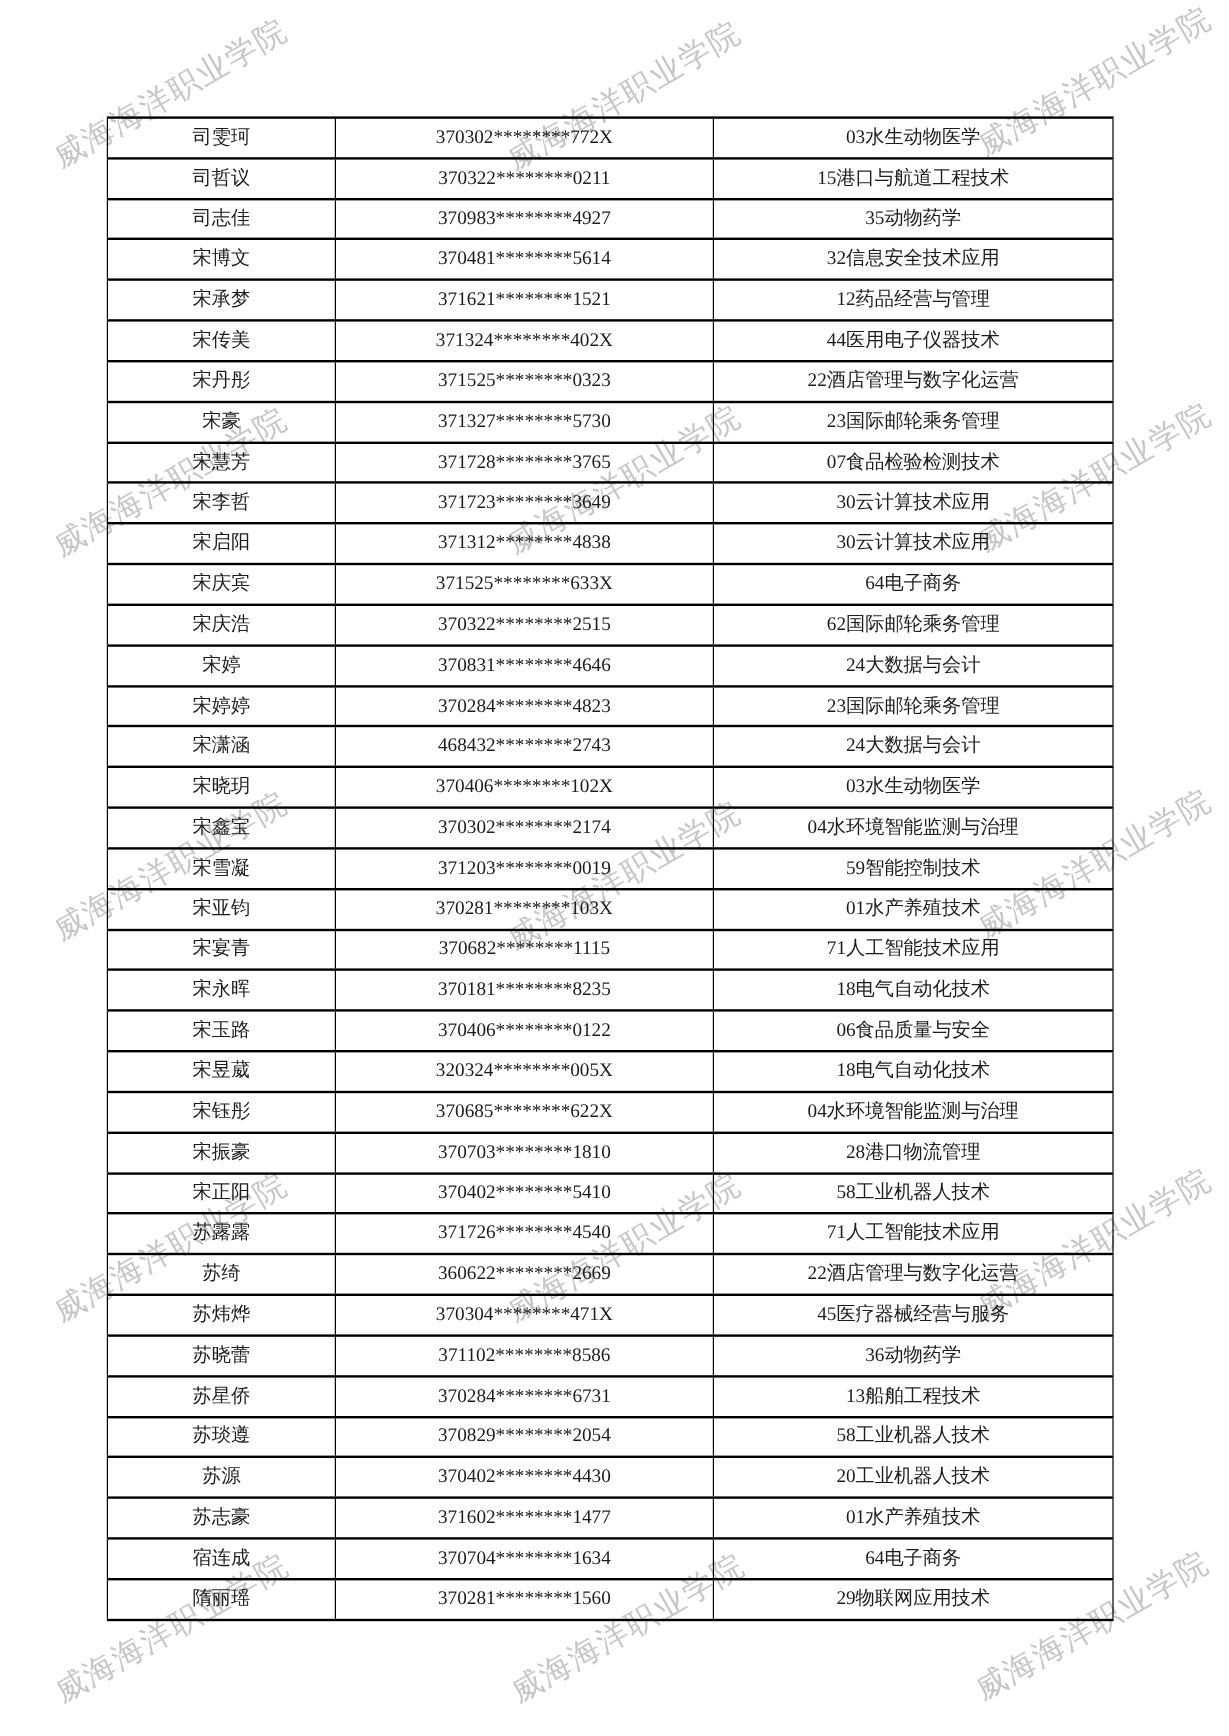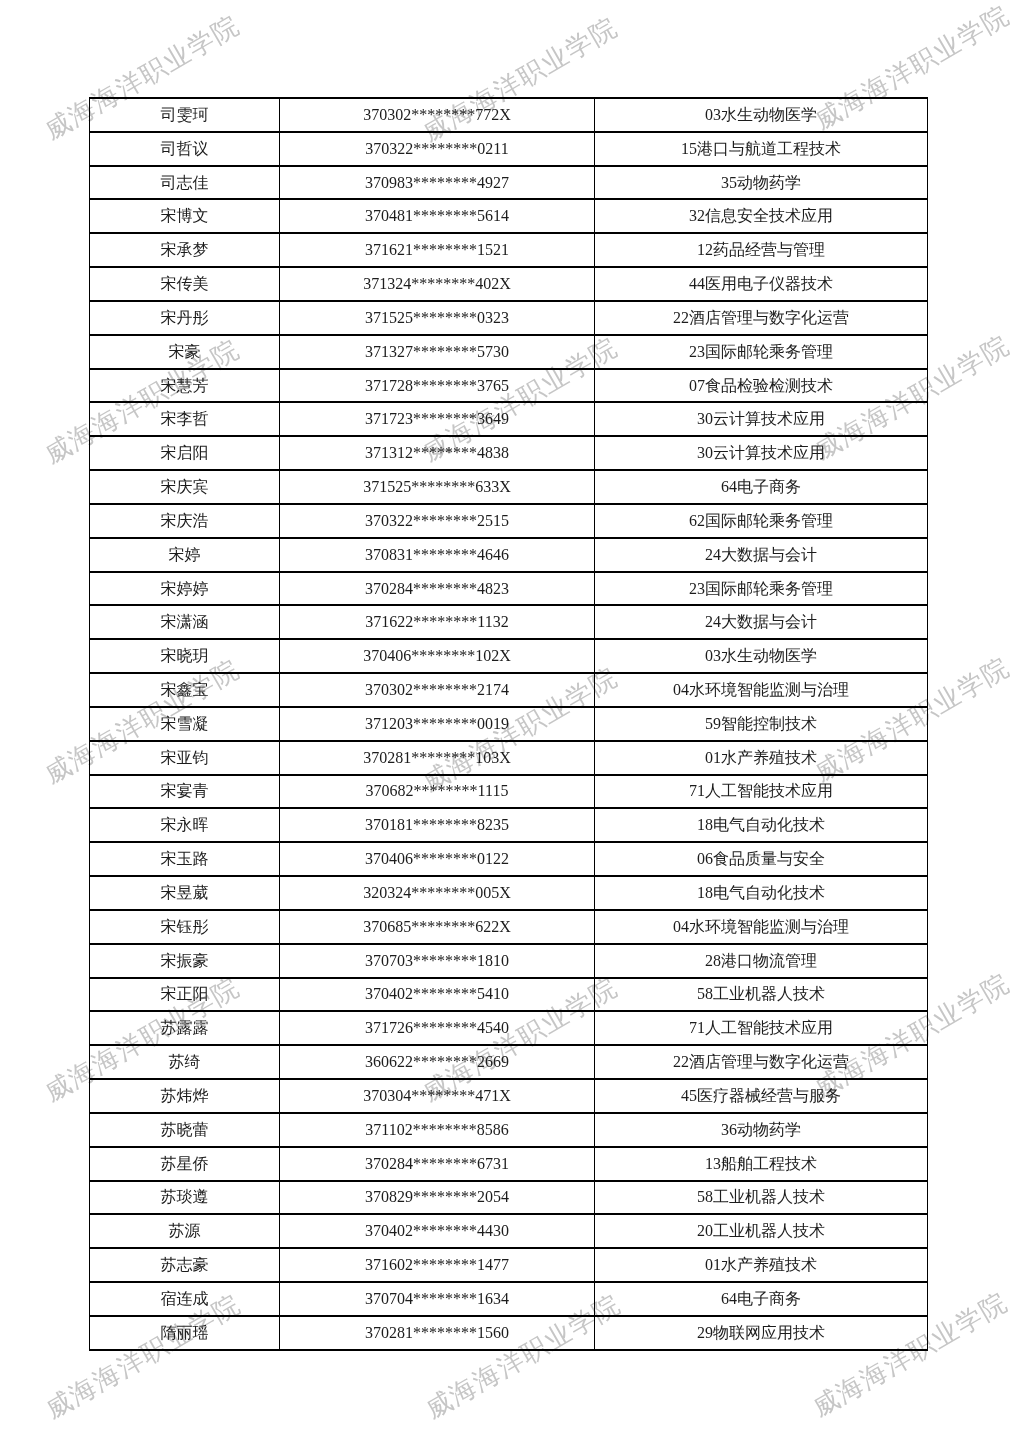--- a/index.html
+++ b/index.html
@@ -154,21 +154,21 @@
           <td>370831********4646</td>
           <td>24大数据与会计</td>
         </tr>
         <tr>
           <td>宋婷婷</td>
           <td>370284********4823</td>
           <td>23国际邮轮乘务管理</td>
         </tr>
         <tr>
           <td>宋潇涵</td>
-          <td>371622********1132</td>
+          <td>468432********2743</td>
           <td>24大数据与会计</td>
         </tr>
         <tr>
           <td>宋晓玥</td>
           <td>370406********102X</td>
           <td>03水生动物医学</td>
         </tr>
         <tr>
           <td>宋鑫宝</td>
           <td>370302********2174</td>

